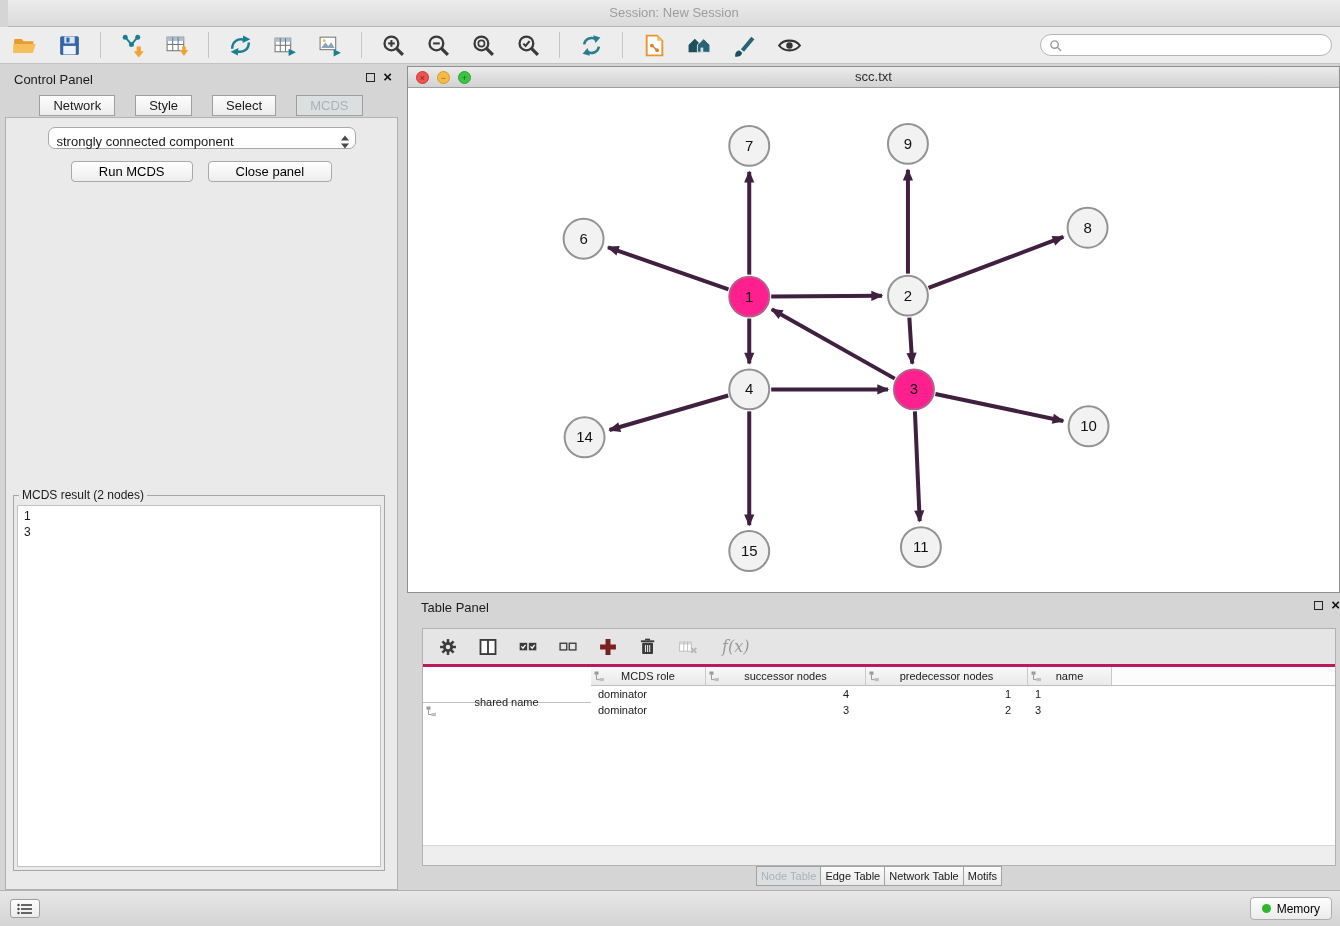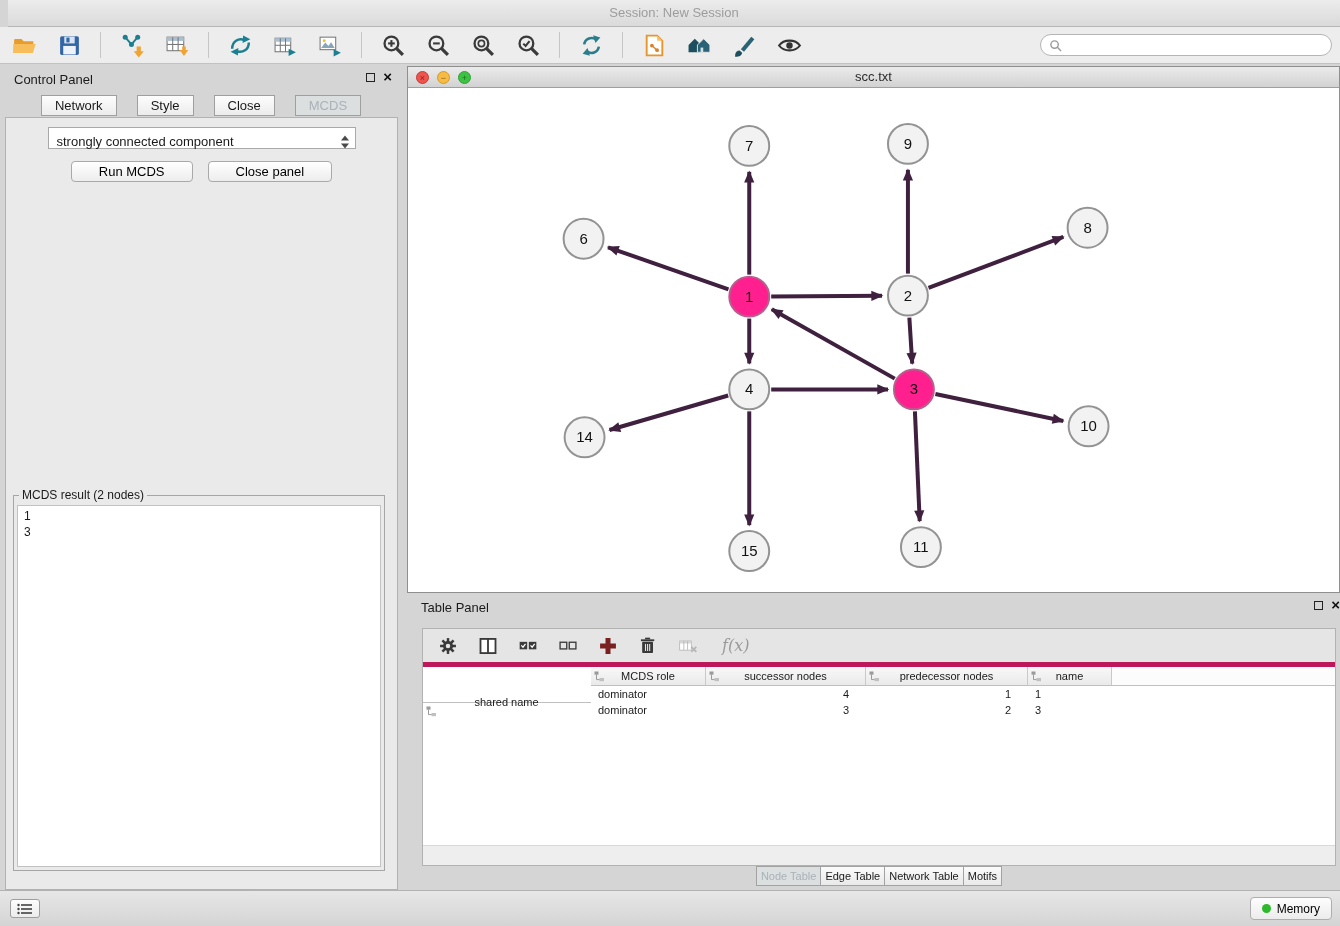--- a/index.html
+++ b/index.html
@@ -21,21 +21,21 @@
   .control-panel{position:absolute;left:5px;top:69px;width:393px;height:821px;}
   .cp-header{height:26px;position:relative;padding-left:9px;line-height:22px;}
   .win-icons{position:absolute;right:6px;top:2px;display:flex;align-items:center;gap:8px;}
   .float-icon{width:9px;height:9px;border:1.5px solid #222;display:inline-block;cursor:pointer;}
   .close-x{font-weight:bold;font-size:15px;line-height:12px;color:#111;cursor:pointer;}
   .cp-tabs{height:22px;display:flex;justify-content:center;gap:21px;}
   .cp-tab{height:21px;padding:0 13px;font-size:13px;font-family:"Liberation Sans",sans-serif;border:1px solid #9f9f9f;margin-left:-1px;background:linear-gradient(#fdfdfd,#ececec);color:#1a1a1a;cursor:pointer;}
   .cp-tab.active{background:#dcdfe0;color:#a9b2b8;}
   .cp-content{position:absolute;top:48px;left:0;right:0;bottom:0;background:#eaeaea;border:1px solid #b2b2b2;}
   .opt-label{text-align:center;margin-top:20px;}
-  .cp-select{width:308px;height:22px;margin:9px auto 0;background:#fff;border:1px solid #a9a9a9;border-radius:0;display:flex;align-items:center;padding:7px 4px 0 8px;cursor:pointer;}
+  .cp-select{width:308px;height:22px;margin:9px auto 0;background:#fff;border:1px solid #a9a9a9;border-radius:7px;display:flex;align-items:center;padding:7px 4px 0 8px;cursor:pointer;}
   .cp-select span{flex:1;}
   .btn-row{display:flex;justify-content:center;gap:15px;margin-top:12px;}
   .mac-btn{height:21px;padding:0 27px;border:1px solid #a9a9a9;border-radius:4px;background:linear-gradient(#ffffff,#ededed);font-size:13px;font-family:"Liberation Sans",sans-serif;cursor:pointer;}
   .result{position:absolute;top:370px;left:7px;right:12px;bottom:18px;border:1px solid #a6a6a6;margin:0;padding:3px;}
   .result legend{font-size:12px;padding:0 3px;margin-left:2px;}
   .result-box{width:100%;height:100%;background:#fff;border:1px solid #c2c2c2;font-size:12px;line-height:16px;padding:2px 6px;white-space:pre-line;overflow:auto;}
 
   
   .network-window{position:absolute;left:407px;top:66px;width:933px;height:527px;border:1px solid #8f8f8f;background:#fff;}
   .net-titlebar{height:21px;background:linear-gradient(#ebebeb,#d2d2d2);border-bottom:1px solid #9f9f9f;position:relative;text-align:center;line-height:20px;font-size:13px;color:#2b2b2b;}
@@ -44,21 +44,21 @@
   .tl.yellow{left:29px;background:#f5bb45;border:1px solid #d49a2c;color:#8f5f10;}
   .tl.green{left:50px;background:#3ec244;border:1px solid #2fa234;color:#1c6e20;}
   .net-canvas{position:absolute;top:21px;left:0;right:0;bottom:0;background:#fff;}
   #graph-svg{width:100%;height:100%;display:block;}
   #graph-svg text{font-family:"Liberation Sans",sans-serif;}
 
   
   .table-panel{position:absolute;left:413px;top:597px;width:933px;height:290px;}
   .tp-header{height:26px;position:relative;padding-left:8px;line-height:22px;}
   .tp-body{position:absolute;top:31px;left:9px;right:10px;height:238px;border:1px solid #b2b2b2;background:#fff;display:flex;flex-direction:column;}
-  .tp-toolbar{height:38px;background:#e5e5e5;border-bottom:5px solid #be185d;display:flex;align-items:center;padding-left:13px;gap:16px;flex:none;}
+  .tp-toolbar{height:38px;background:#e5e5e5;border-bottom:3px solid #be185d;display:flex;align-items:center;padding-left:13px;gap:16px;flex:none;}
   .ttb{width:24px;height:24px;border:none;background:transparent;padding:0;display:flex;align-items:center;justify-content:center;cursor:pointer;}
   .ttb svg{width:20px;height:20px;}
   .fx{font-family:"DejaVu Serif",serif;font-style:italic;font-size:16px;color:#9a9a9a;background:transparent;border:none;cursor:pointer;}
   .tbl-head{display:flex;height:19px;flex:none;}
   .th{position:relative;display:flex;align-items:center;justify-content:center;font-size:11px;background:linear-gradient(#f8f8f8,#eaeaea);border-right:1px solid #c9c9c9;border-bottom:1px solid #bfbfbf;flex:none;}
   .th .sort{position:absolute;left:3px;top:4px;width:11px;height:11px;}
   .th.fill{flex:1;background:#fcfcfc;border-right:none;}
   .tr{display:flex;height:16px;flex:none;background:#fff;cursor:default;}
   .td{font-size:11px;line-height:16px;padding:0 7px;flex:none;overflow:hidden;white-space:nowrap;}
   .td.num{text-align:right;padding-right:17px;}
@@ -237,21 +237,21 @@
     <div class="cp-header">
       <span>Control Panel</span>
       <span class="win-icons">
         <span class="float-icon"></span>
         <span class="close-x">×</span>
       </span>
     </div>
     <div class="cp-tabs">
       <button class="cp-tab">Network</button>
       <button class="cp-tab">Style</button>
-      <button class="cp-tab">Close</button>
+      <button class="cp-tab">Select</button>
       <button class="cp-tab active">MCDS</button>
     </div>
     <div class="cp-content">
       <div class="cp-select">
         <span>strongly connected component</span>
         <svg width="12" height="16" viewBox="0 0 12 16">
           <path d="M6 1.5 L10 6.5 H2 z" fill="#4a4a4a"></path>
           <path d="M6 14.5 L2 9.5 H10 z" fill="#4a4a4a"></path>
         </svg>
       </div>

